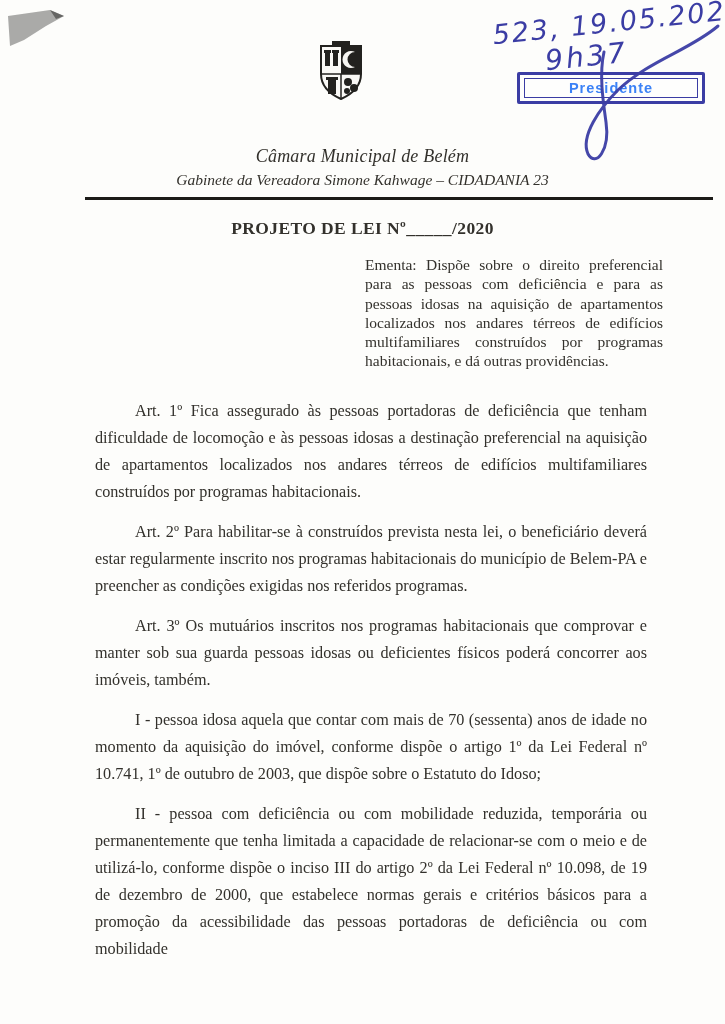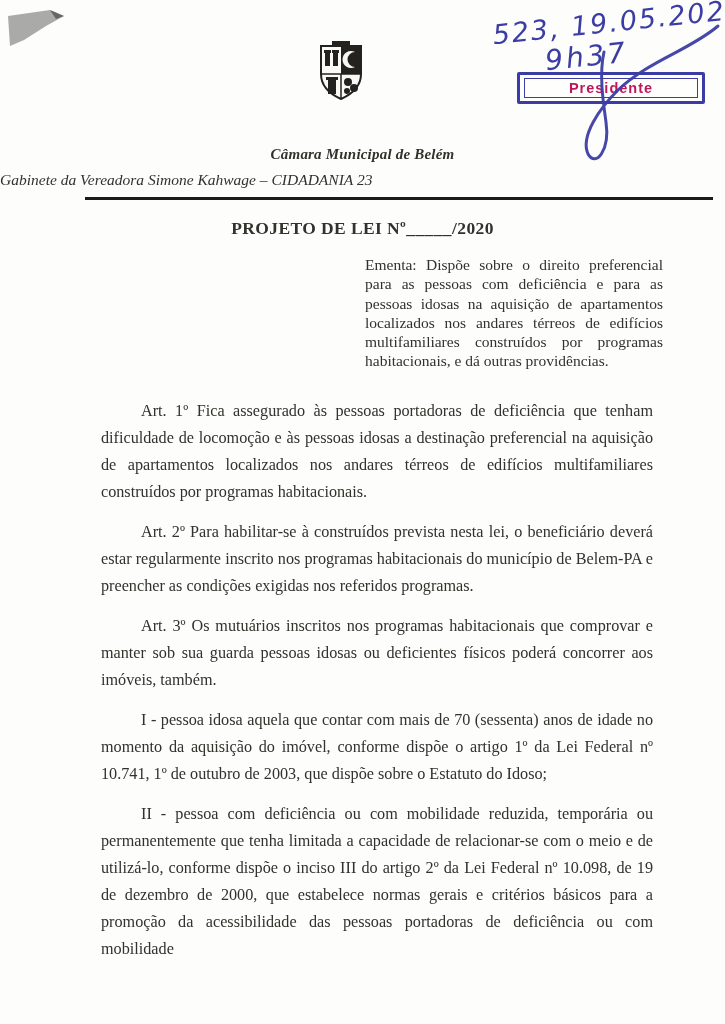--- a/index.html
+++ b/index.html
@@ -12,45 +12,45 @@
     font-family:"Liberation Serif", serif;
     color:#33312c;
   }
   
   .smudge{position:absolute;left:6px;top:8px;width:70px;height:45px;}
   
   .crest{position:absolute;left:318px;top:40px;width:46px;height:64px;}
   
   .org-line{
     position:absolute;top:146px;left:0;width:100%;
-    text-align:center;font-weight:bold;font-style:italic;
-    font-size:15px;letter-spacing:.2px;
+    text-align:center;font-weight:normal;font-style:italic;
+    font-size:18px;letter-spacing:.2px;
   }
   .office-line{
     position:absolute;top:171px;left:0;width:100%;
-    font-style:italic;font-size:15.5px;
+    text-align:center;font-style:italic;font-size:15.5px;
   }
   .rule{
     position:absolute;top:197px;left:85px;width:628px;height:0;
     border-top:3px solid #1c1b18;
   }
   .doc-title{
     position:absolute;top:218px;left:0;width:100%;
     text-align:center;font-weight:bold;font-size:17.5px;letter-spacing:.4px;
   }
   
   .ementa{
     position:absolute;left:365px;top:255px;width:298px;
     font-size:15.5px;line-height:19.3px;text-align:justify;
   }
   .ementa .lbl{font-weight:normal;}
   
   .body-text{
     position:absolute;left:95px;top:398px;width:552px;
-    font-size:16.2px;line-height:27px;text-align:justify;margin-left:6px;
+    font-size:16.2px;line-height:27px;text-align:justify;
   }
   .body-text p{margin:0 0 13px 0;text-indent:40px;}
   
   .hand{
     position:absolute;color:#3b3da4;
     font-family:"DejaVu Sans", sans-serif;
     font-style:italic;font-weight:500;
     transform:rotate(-6deg);
     white-space:nowrap;
   }
@@ -61,21 +61,21 @@
     border:3px solid #3b3da4;border-radius:2px;
     display:flex;align-items:center;justify-content:center;
     background:rgba(255,255,255,.6);
   }
   .stamp-inner{
     width:172px;height:18px;border:1.5px solid #3b3da4;
     display:flex;align-items:center;justify-content:center;
   }
   .stamp-text{
     font-family:"Liberation Sans", sans-serif;
-    font-weight:bold;font-size:14.5px;color:#be185d;letter-spacing:1px;
+    font-weight:bold;font-size:14.5px;color:#3b82f6;letter-spacing:1px;
   }
   .signature{position:absolute;left:498px;top:8px;width:227px;height:165px;pointer-events:none;}
 </style>
 </head>
 <body>
 
 <div class="page">
 
   <svg class="smudge" viewBox="0 0 70 45">
     <path d="M2,8 L44,2 L58,8 L40,18 L18,32 L4,38 Z" fill="#8e8e8c" opacity="0.75"></path>

